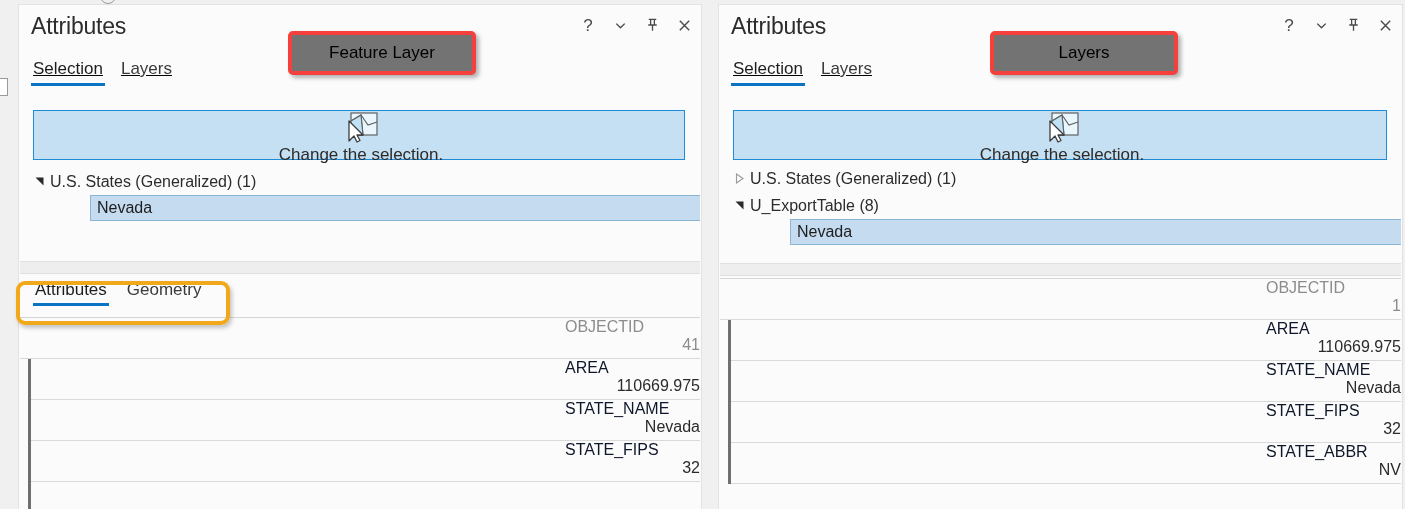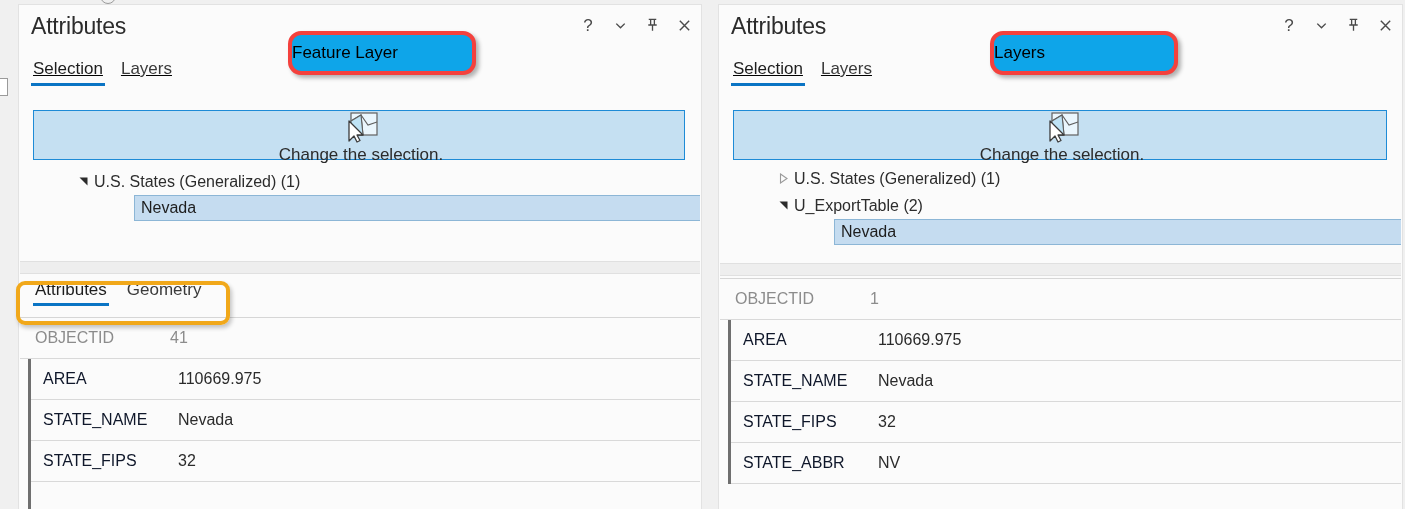--- a/index.html
+++ b/index.html
@@ -116,21 +116,20 @@
   }
 
   
   .tree {
     position: absolute;
     left: 1px; top: 163px;
     right: 1px;
     height: 90px;
     background: #fbfbfb;
     overflow: hidden;
-    margin-left: 44px;
   }
   .tree-row {
     position: relative;
     height: 27px;
     display: flex;
     align-items: center;
     cursor: pointer;
   }
   .tw-arrow {
     width: 22px;
@@ -206,23 +205,24 @@
     border-top: 1px solid #d6d6d6;
     overflow: hidden;
   }
   .grid-inner {
     border-left: 3px solid #6f6f6f;
     margin-left: 8px;
   }
   .grid-row {
     height: 41px;
     display: flex;
-    align-items: center;
+    align-items: flex-end;
     border-bottom: 1px solid #d9d9d9;
     background: #fbfbfb;
+    flex-direction: column;
   }
   .grid-row.header-row {
     border-left: 3px solid transparent;
     margin-left: -3px;
     padding-left: 3px;
   }
   .cell-name {
     width: 147px;
     flex: none;
     font-size: 16px;
@@ -235,26 +235,26 @@
     font-size: 16px;
     color: #2b2b2b;
     white-space: nowrap;
   }
   .grid-row.oid .cell-name,
   .grid-row.oid .cell-val { color: #8c8c8c; }
 
   
   .callout {
     position: absolute;
-    background: #0ea5e9;
+    background: #737373;
     border: 4px solid #f4413d;
-    border-radius: 13px;
+    border-radius: 5px;
     display: flex;
     align-items: center;
-    justify-content: flex-start;
+    justify-content: center;
     box-shadow: 3px 3px 4px rgba(0,0,0,0.30);
     z-index: 40;
   }
   .callout span {
     font-size: 17px;
     color: #000000;
     font-family: "Liberation Sans", sans-serif;
     white-space: nowrap;
   }
   .callout-feature { left: 288px; top: 31px;  width: 188px; height: 44px; }
@@ -429,21 +429,21 @@
           </svg>
         </div>
         <div class="tree-label">U.S. States (Generalized) (1)</div>
       </div>
       <div class="tree-row">
         <div class="tw-arrow">
           <svg width="11" height="11" viewBox="0 0 11 11" aria-hidden="true">
             <path d="M1.5 1.5 L9.5 1.5 L9.5 9.5 Z" fill="#2b2b2b"></path>
           </svg>
         </div>
-        <div class="tree-label">U_ExportTable (2)</div>
+        <div class="tree-label">U_ExportTable (8)</div>
       </div>
       <div class="tree-child">
         <span>Nevada</span>
       </div>
     </div>
 
     <div class="splitter" style="top:258px;"></div>
 
     <div class="grid" style="top:273px;">
       <div class="grid-row oid header-row">

